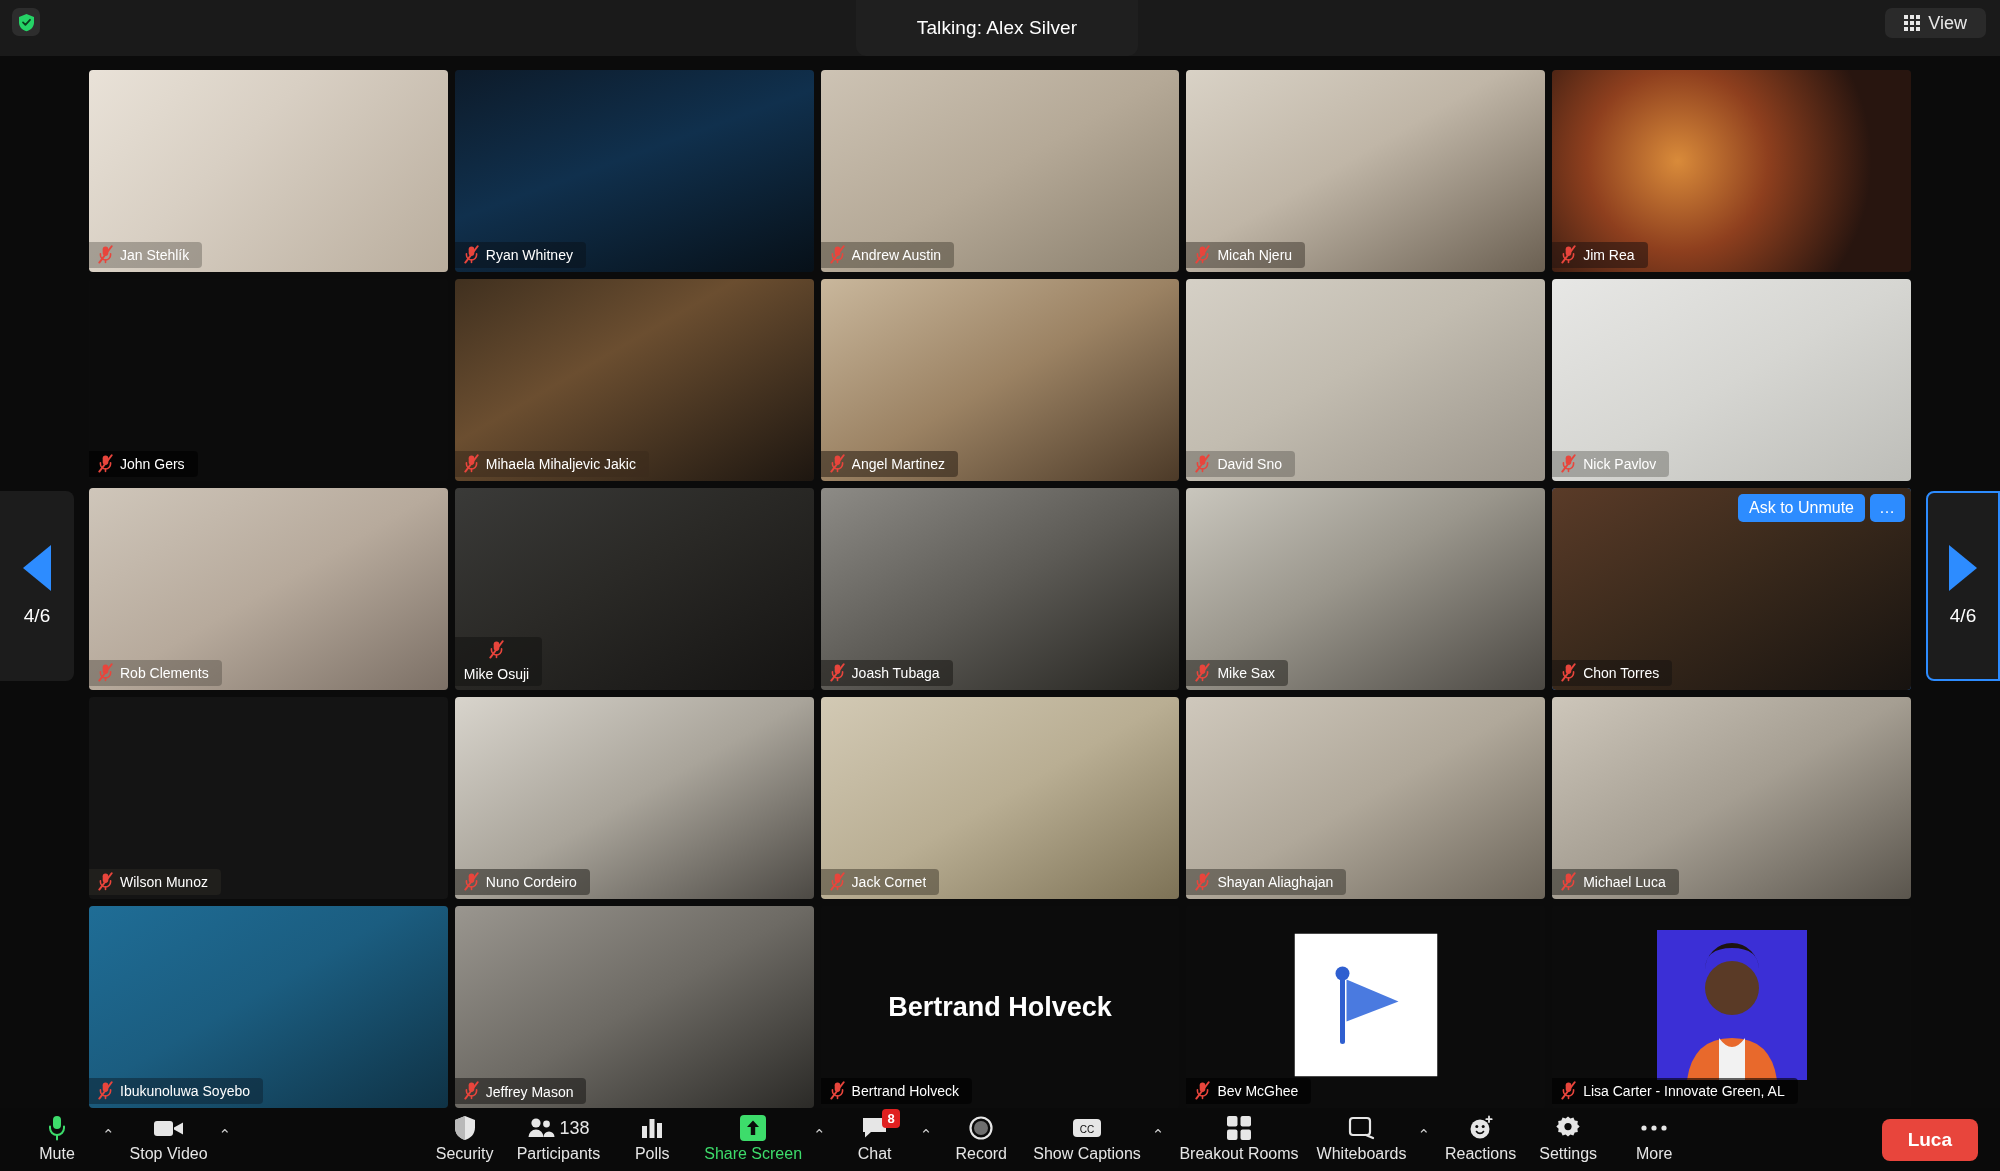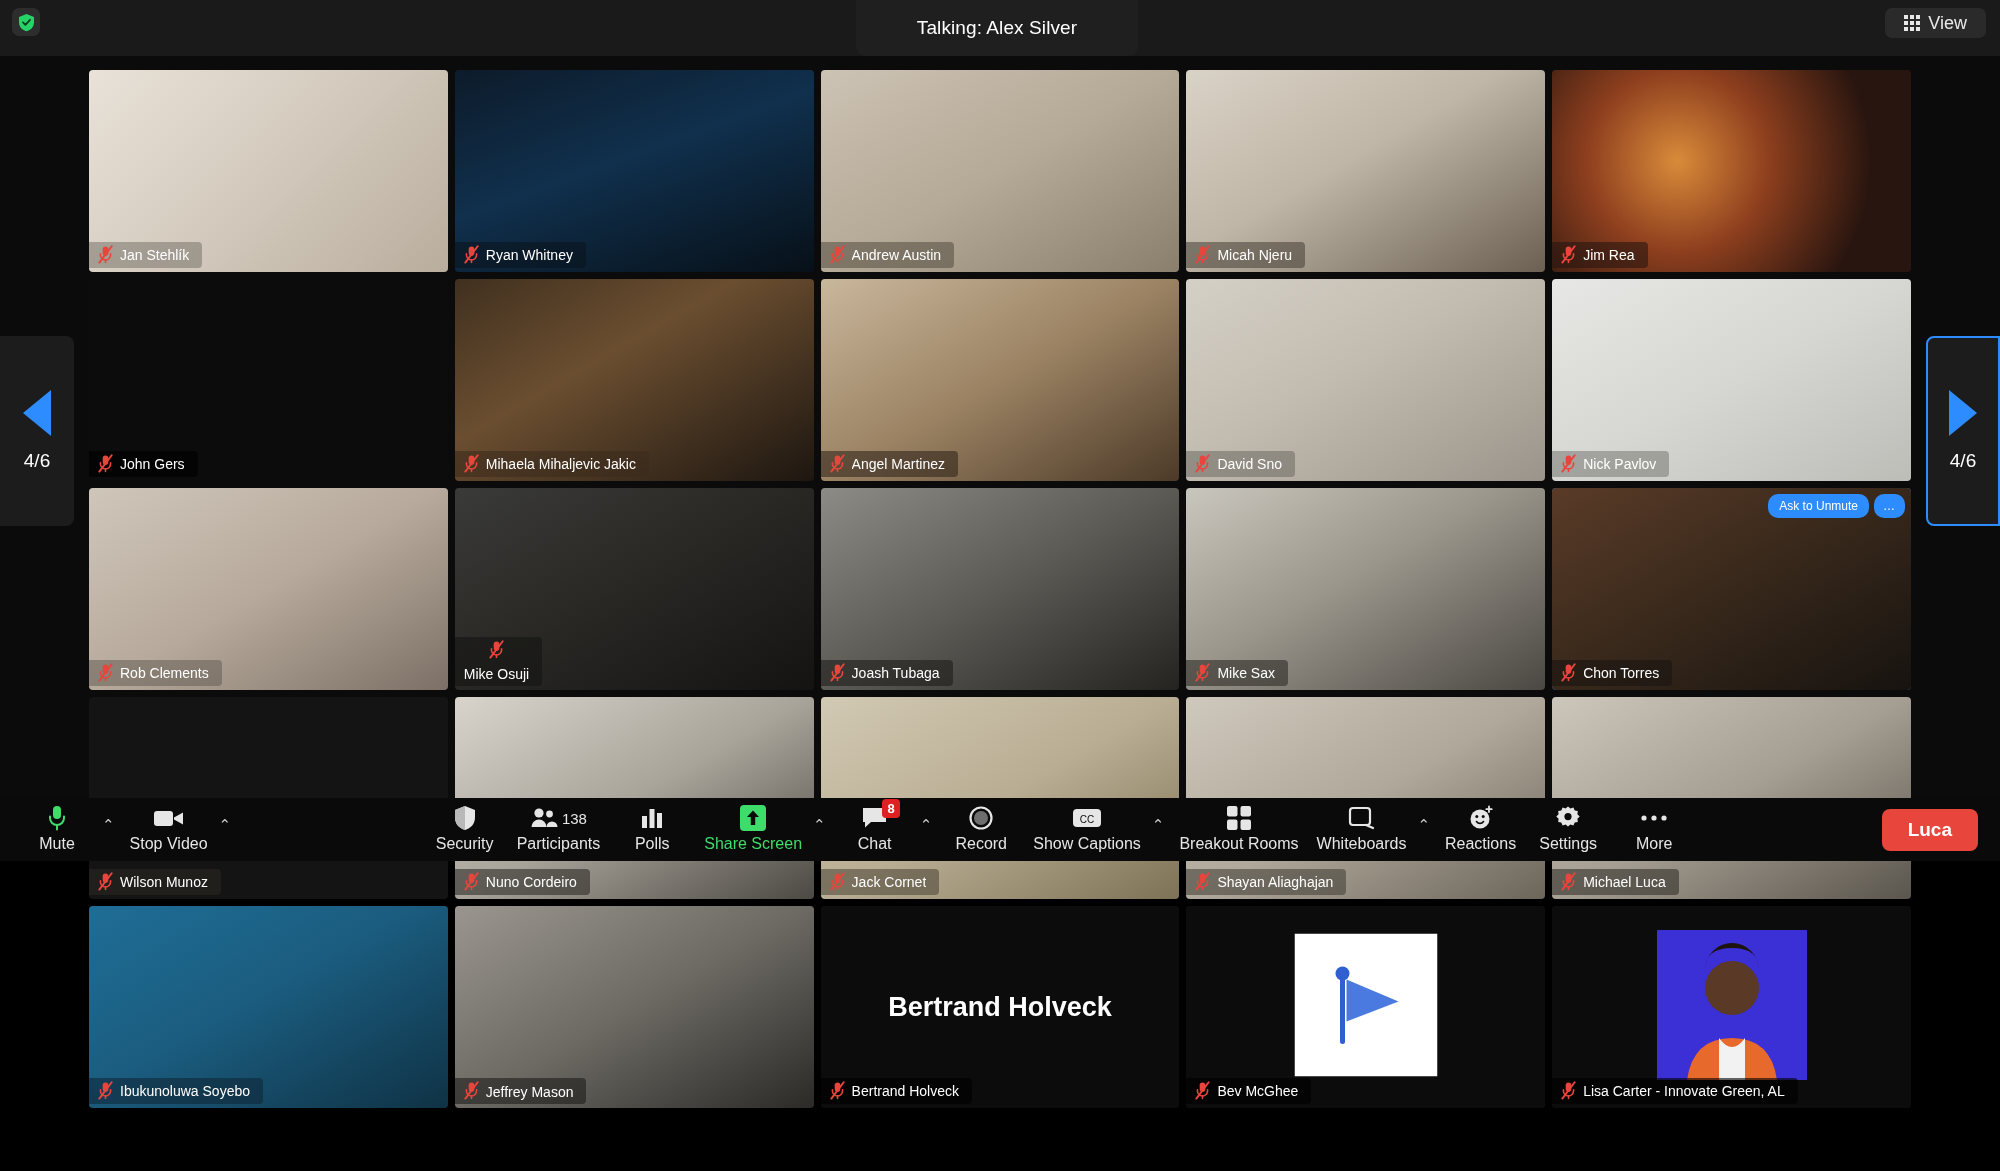--- a/index.html
+++ b/index.html
@@ -2,21 +2,21 @@
 <html><head>
 <meta charset="utf-8">
 <style>
   * { box-sizing: border-box; margin: 0; padding: 0; }
   html, body {
     width: 2000px; height: 1171px;
     background: #000;
     font-family: "Liberation Sans", sans-serif;
     overflow: hidden;
   }
-  #app { position: relative; width: 2000px; height: 861px; background: #0b0b0b; }
+  #app { position: relative; width: 2000px; height: 1171px; background: #0b0b0b; }
 
   
   .topbar {
     position: absolute; top: 0; left: 0; width: 2000px; height: 56px;
     background: #1a1a1a; z-index: 40;
   }
   .shield-badge {
     position: absolute; left: 12px; top: 8px;
     width: 28px; height: 28px; border-radius: 7px;
     background: #2d2d2d; display: flex; align-items: center; justify-content: center;
@@ -69,22 +69,22 @@
     align-items: center; justify-content: center;
     color: #fff; font-size: 27px; font-weight: bold;
   }
   .av-img { position: absolute; left: 50%; top: 50%; transform: translate(-50%,-50%); }
 
   
   .tile-actions {
     position: absolute; right: 6px; top: 6px; display: flex; gap: 5px; z-index: 5;
   }
   .btn-blue {
-    background: #2d8cff; color: #fff; border-radius: 10px;
-    font-size: 12px; padding: 5px 11px; cursor: pointer; white-space: nowrap;
+    background: #2d8cff; color: #fff; border-radius: 5px;
+    font-size: 16px; padding: 5px 11px; cursor: pointer; white-space: nowrap;
   }
   .btn-blue.dots { padding: 5px 9px; letter-spacing: 1px; }
   .tile.selected { outline: 3px solid #2d8cff; outline-offset: -3px; }
 
   
   .pager {
     position: absolute; top: 50%; transform: translateY(-50%);
     width: 74px; height: 190px; background: #1c1c1c;
     display: flex; flex-direction: column; align-items: center;
     justify-content: center; gap: 14px; color: #fff; font-size: 19px;
@@ -116,21 +116,21 @@
     font-size: 15px; cursor: pointer; padding: 2px 6px;
   }
   .badge {
     position: absolute; top: -2px; right: 18px; background: #e02020; color: #fff;
     font-size: 13px; line-height: 1; padding: 3px 5px; border-radius: 4px; font-weight: bold;
   }
   .leave-btn {
     background: #e8453c; color: #fff; font-size: 19px; font-weight: bold;
     padding: 10px 26px; border-radius: 8px; cursor: pointer;
   }
-  .pill-count { font-size: 15px; color: #e6e6e6; margin-left: 2px; }
+  .pill-count { font-size: 18px; color: #e6e6e6; margin-left: 2px; }
 </style>
 </head>
 <body>
 
 <div id="app">
 
   <div class="topbar">
     <div class="shield-badge">
       <svg width="17" height="19" viewBox="0 0 17 19">
         <path d="M8.5 1 L16 4 V9.5 C16 14 12.6 17.2 8.5 18.3 C4.4 17.2 1 14 1 9.5 V4 Z" fill="#25d366"></path>

